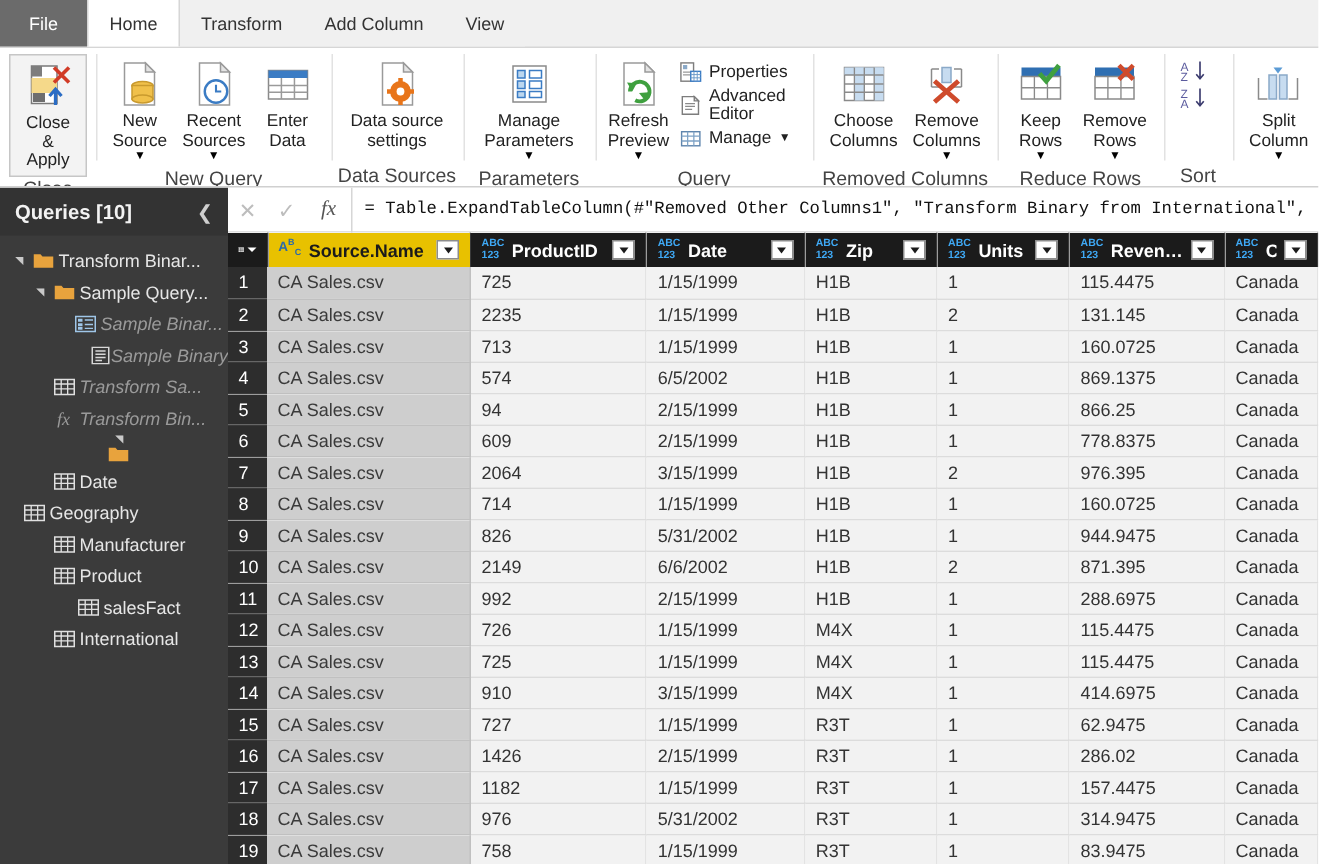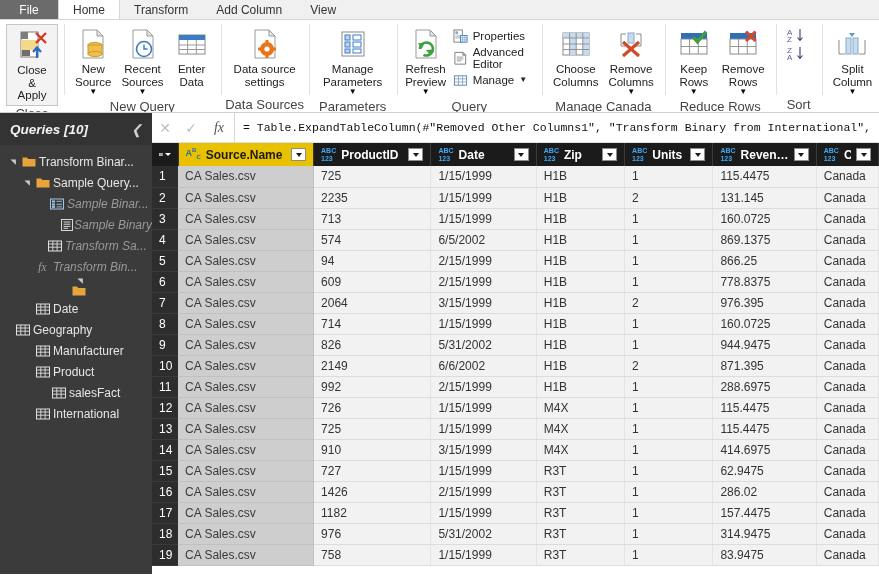--- a/index.html
+++ b/index.html
@@ -6,21 +6,21 @@
   html, body {
     width: 879px; height: 576px;
     font-family: "Liberation Sans", sans-serif;
     overflow: hidden;
     background: #ffffff;
   }
   #app { position: relative; width: 879px; height: 576px; }
 
   
   .tabbar {
-    height: 20px; background: #f0f0f0; display: flex; align-items: stretch;
+    height: 32px; background: #f0f0f0; display: flex; align-items: stretch;
     border-bottom: 1px solid #d6d6d6;
   }
   .tab-file {
     width: 58px; background: #6b6b6b; color: #ffffff;
     display: flex; align-items: center; justify-content: center;
     font-size: 12px;
   }
   .tab {
     padding: 0 14px; display: flex; align-items: center;
     font-size: 12px; color: #333333; background: #f0f0f0;
@@ -62,21 +62,21 @@
   }
   .caret { font-size: 8px; line-height: 8px; }
 
   
   .main { display: flex; height: 461px; }
 
   
   .sidebar { width: 152px; background: #3b3b3b; color: #e8e8e8; flex-shrink: 0; }
   .sb-header {
     height: 32px; background: #333333; display: flex; align-items: center;
-    padding: 0 10px; justify-content: space-between; font-style: italic;
+    padding: 0 10px; justify-content: space-between;
   }
   .sb-title { font-size: 13.5px; font-weight: bold; color: #f2f2f2; }
   .sb-collapse { font-size: 13px; color: #cfcfcf; }
   .sb-tree { padding-top: 6px; }
   .tnode {
     display: flex; align-items: center; height: 21px; font-size: 12px;
     color: #e6e6e6; white-space: nowrap; overflow: hidden;
   }
   .tnode .arrow { width: 13px; font-size: 7px; color: #c9c9c9; text-align: center; }
   .tnode .tico { width: 20px; display: flex; align-items: center; justify-content: center; }
@@ -341,21 +341,21 @@
               <path d="M26 4 L26 16 M26 4 L21 4 M26 16 L21 16" stroke="#8a8a8a" fill="none"></path>
               <rect x="13" y="3" width="6" height="10" fill="#c7dcf0" stroke="#8aa9c8"></rect>
               <path d="M8 12 L24 26 M24 12 L8 26" stroke="#cf4b2c" stroke-width="3.2" fill="none"></path>
             </svg>
           </span>
           <span class="lbl">Remove
 Columns</span>
           <span class="caret">▼</span>
         </div>
       </div>
-      <div class="rgroup-label">Manage Canada</div>
+      <div class="rgroup-label">Removed Columns</div>
     </div>
 
     <div class="rgroup">
       <div class="rgroup-items">
         <div class="rbtn">
           <span class="ico">
             <svg width="32" height="28" viewBox="0 0 32 28">
               <rect x="3" y="3" width="26" height="6" fill="#2f6fb2"></rect>
               <rect x="3" y="9" width="26" height="15" fill="#ffffff" stroke="#8a8a8a"></rect>
               <path d="M3 16.5 H29 M11.6 9 V24 M20.3 9 V24" stroke="#8a8a8a" stroke-width="0.9"></path>
@@ -466,21 +466,21 @@
           <div class="tnode dim" style="padding-left: 54px;">
             <span class="arrow"></span>
             <span class="tico">
               <svg width="14" height="12" viewBox="0 0 14 12">
                 <rect x="1.5" y="0.5" width="11" height="11" fill="none" stroke="#d8d8d8"></rect>
                 <path d="M3.6 3 H10.4 M3.6 5.2 H10.4 M3.6 7.4 H10.4 M3.6 9.3 H8" stroke="#d8d8d8" stroke-width="1"></path>
               </svg>
             </span>
             <span>Sample Binary</span>
           </div>
-          <div class="tnode dim" style="padding-left: 32px;">
+          <div class="tnode dim" style="padding-left: 20px;">
             <span class="arrow"></span>
             <span class="tico">
               <svg width="14" height="12" viewBox="0 0 14 12">
                 <rect x="0.5" y="1" width="13" height="10" fill="none" stroke="#e0e0e0"></rect>
                 <path d="M0.5 4 H13.5 M0.5 7.2 H13.5 M4.8 1 V11 M9.1 1 V11" stroke="#e0e0e0" stroke-width="0.9"></path>
               </svg>
             </span>
             <span>Transform Sa...</span>
           </div>
           <div class="tnode dim" style="padding-left: 20px;">

